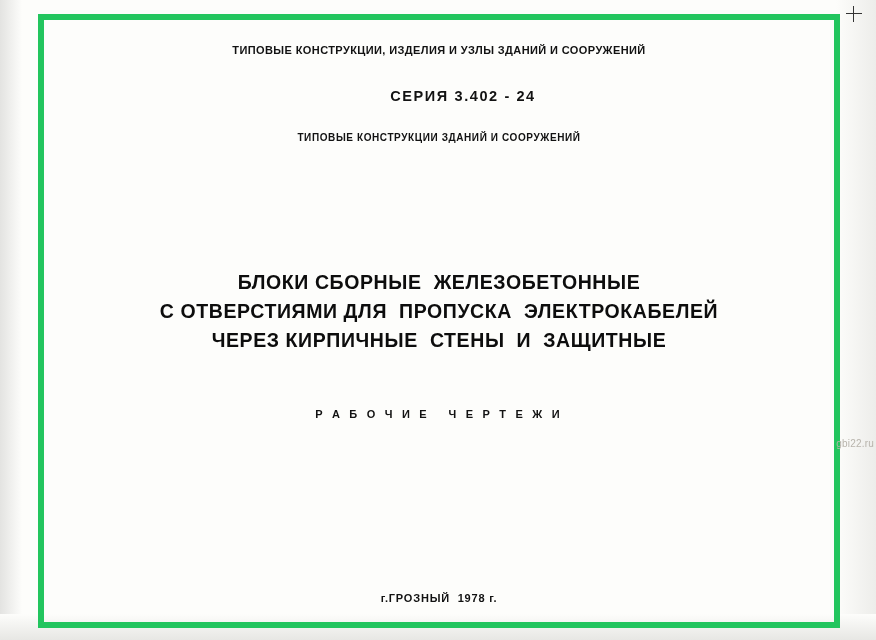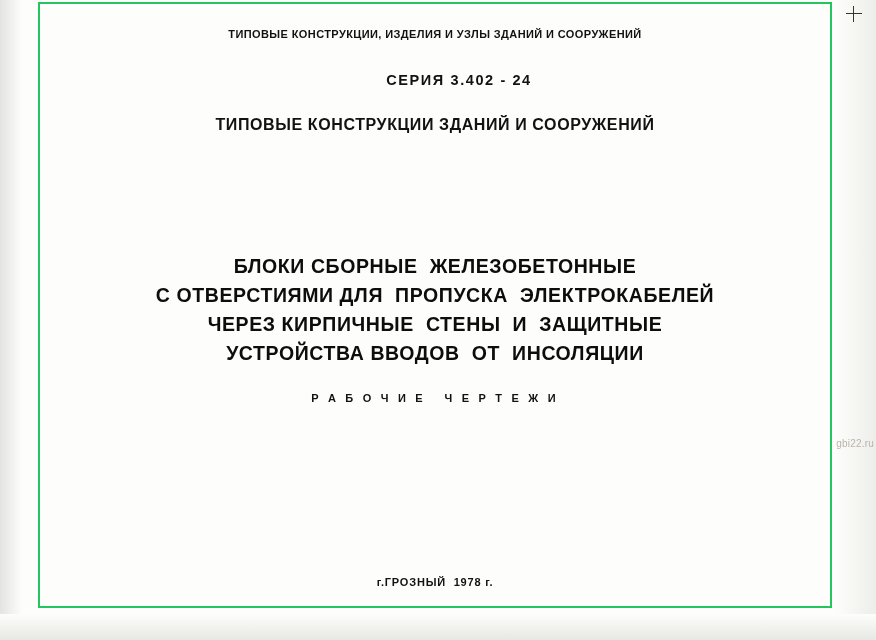--- a/index.html
+++ b/index.html
@@ -48,24 +48,24 @@
     top: 0;
     width: 40px;
     height: 640px;
     background: linear-gradient(to left, #ededea, #fdfdfb);
   }
 
   
   .frame {
     position: absolute;
     left: 38px;
-    top: 2px;
+    top: 14px;
     width: 790px;
     height: 602px;
-    border: 2px solid #22c55e;
+    border: 6px solid #22c55e;
     background: transparent;
   }
   .frame-inner {
     position: absolute;
     left: 0;
     top: 0;
     right: 0;
     bottom: 0;
   }
 
@@ -120,21 +120,21 @@
     right: 0;
     font-size: 14.5px;
     letter-spacing: 1.6px;
     padding-left: 48px;
   }
   .l-sub1 {
     position: absolute;
     top: 112px;
     left: 0;
     right: 0;
-    font-size: 16px;
+    font-size: 10px;
     letter-spacing: 0.6px;
   }
   .l-sub2 {
     position: absolute;
     top: 137px;
     left: 0;
     right: 0;
     font-size: 13px;
     letter-spacing: 0.6px;
   }
@@ -214,21 +214,20 @@
         <div class="line l-series">СЕРИЯ 3.402 - 24</div>
 
         <div class="line l-sub1">ТИПОВЫЕ КОНСТРУКЦИИ ЗДАНИЙ И СООРУЖЕНИЙ</div>
 
 
 
         <div class="title-block">
           <div class="t-line">БЛОКИ СБОРНЫЕ  ЖЕЛЕЗОБЕТОННЫЕ</div>
           <div class="t-line">С ОТВЕРСТИЯМИ ДЛЯ  ПРОПУСКА  ЭЛЕКТРОКАБЕЛЕЙ</div>
           <div class="t-line">ЧЕРЕЗ КИРПИЧНЫЕ  СТЕНЫ  И  ЗАЩИТНЫЕ</div>
-          <div class="t-line">УСТРОЙСТВА ВВОДОВ  ОТ  ИНСОЛЯЦИИ</div>
         </div>
 
         <div class="line l-workdraw">Р А Б О Ч И Е   Ч Е Р Т Е Ж И</div>
 
         <div class="line l-city">г.ГРОЗНЫЙ  1978 г.</div>
 
       </div>
     </div>
   </div>
 

